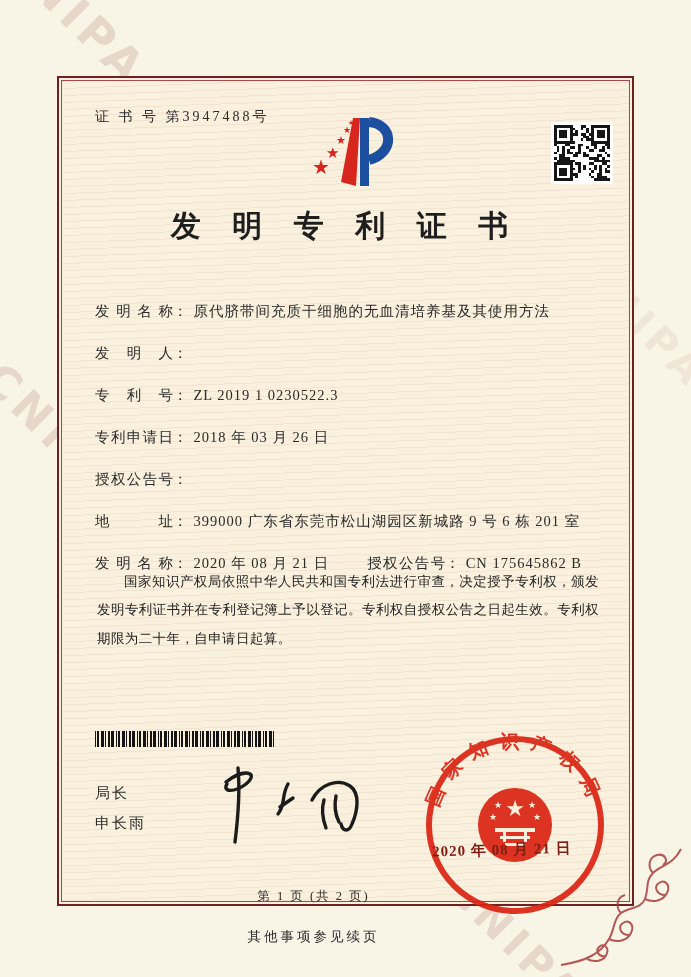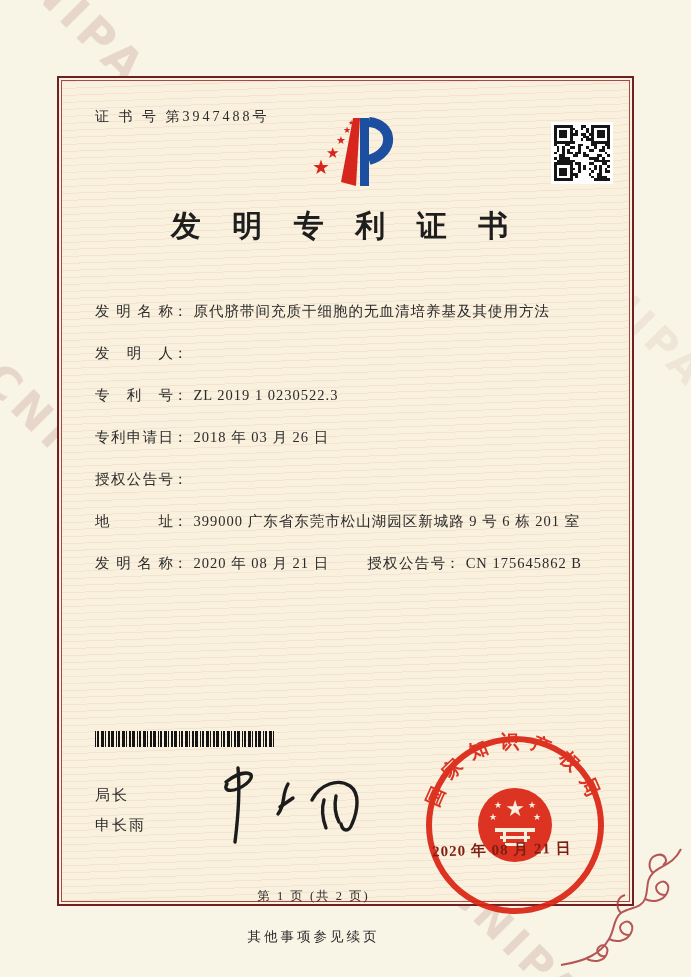--- a/index.html
+++ b/index.html
@@ -45,21 +45,21 @@
   .frow{display:flex;margin-bottom:26px;font-size:14.5px;line-height:16px;}
   .flabel{display:inline-block;width:78px;text-align:justify;text-align-last:justify;}
   .fcolon{margin-right:6px;}
   .fvalue{letter-spacing:1px;white-space:nowrap;}
   .pair2{margin-left:38px;display:flex;}
   .paras{position:absolute;left:97px;top:568px;width:502px;z-index:5;
     font-size:13.5px;line-height:2.1;text-align:justify;color:#242424;letter-spacing:0.4px;}
   .paras p{margin:0;text-indent:2em;}
   .barcode{position:absolute;left:95px;top:731px;height:16px;z-index:5;font-size:0;}
   .barcode i{display:inline-block;height:16px;background:#141414;}
-  .sig-block{position:absolute;left:95px;top:780px;z-index:5;font-size:15px;line-height:30px;letter-spacing:2px;}
+  .sig-block{position:absolute;left:95px;top:780px;z-index:5;font-size:15px;line-height:30px;letter-spacing:2px;font-family:Liberation Mono, monospace;}
   .sig-svg{position:absolute;left:200px;top:762px;z-index:5;}
   .seal{position:absolute;left:415px;top:732px;z-index:4;}
   .seal-date{
     position:absolute;left:432px;top:840px;width:190px;z-index:5;
     color:#7e1d12;font-weight:bold;font-size:15px;letter-spacing:1px;
     transform:rotate(-1.5deg);white-space:nowrap;
   }
   .page-num{position:absolute;left:0;top:888px;width:691px;text-align:center;
     font-size:12.5px;letter-spacing:2px;z-index:6;transform:translateX(-32px);}
   .bottom-note{position:absolute;left:0;top:928px;width:691px;text-align:center;
@@ -574,20 +574,21 @@
     <span class="fvalue">2020 年 08 月 21 日</span>
     <span class="pair2">
       <span class="flabel">授权公告号</span>
         <span class="fcolon">：</span>
       <span class="fvalue">CN 175645862 B</span>
     </span>
   </div>
 </div>
 
 <div class="paras">
+  <p>国家知识产权局依照中华人民共和国专利法进行审查，决定授予专利权，颁发发明专利证书并在专利登记簿上予以登记。专利权自授权公告之日起生效。专利权期限为二十年，自申请日起算。</p>
 </div>
 
 <div class="barcode"><i style="width: 1px; margin-right: 1px;"></i><i style="width: 2px; margin-right: 2px;"></i><i style="width: 3px; margin-right: 1px;"></i><i style="width: 1px; margin-right: 2px;"></i><i style="width: 2px; margin-right: 1px;"></i><i style="width: 3px; margin-right: 2px;"></i><i style="width: 1px; margin-right: 1px;"></i><i style="width: 2px; margin-right: 2px;"></i><i style="width: 3px; margin-right: 1px;"></i><i style="width: 1px; margin-right: 2px;"></i><i style="width: 2px; margin-right: 1px;"></i><i style="width: 3px; margin-right: 2px;"></i><i style="width: 1px; margin-right: 1px;"></i><i style="width: 2px; margin-right: 2px;"></i><i style="width: 3px; margin-right: 1px;"></i><i style="width: 1px; margin-right: 2px;"></i><i style="width: 2px; margin-right: 1px;"></i><i style="width: 3px; margin-right: 2px;"></i><i style="width: 1px; margin-right: 1px;"></i><i style="width: 2px; margin-right: 2px;"></i><i style="width: 3px; margin-right: 1px;"></i><i style="width: 1px; margin-right: 2px;"></i><i style="width: 2px; margin-right: 1px;"></i><i style="width: 3px; margin-right: 2px;"></i><i style="width: 1px; margin-right: 1px;"></i><i style="width: 2px; margin-right: 2px;"></i><i style="width: 3px; margin-right: 1px;"></i><i style="width: 1px; margin-right: 2px;"></i><i style="width: 2px; margin-right: 1px;"></i><i style="width: 3px; margin-right: 2px;"></i><i style="width: 1px; margin-right: 1px;"></i><i style="width: 2px; margin-right: 2px;"></i><i style="width: 3px; margin-right: 1px;"></i><i style="width: 1px; margin-right: 2px;"></i><i style="width: 2px; margin-right: 1px;"></i><i style="width: 3px; margin-right: 2px;"></i><i style="width: 1px; margin-right: 1px;"></i><i style="width: 2px; margin-right: 2px;"></i><i style="width: 3px; margin-right: 1px;"></i><i style="width: 1px; margin-right: 2px;"></i><i style="width: 2px; margin-right: 1px;"></i><i style="width: 3px; margin-right: 2px;"></i><i style="width: 1px; margin-right: 1px;"></i><i style="width: 2px; margin-right: 2px;"></i><i style="width: 3px; margin-right: 1px;"></i><i style="width: 1px; margin-right: 2px;"></i><i style="width: 2px; margin-right: 1px;"></i><i style="width: 3px; margin-right: 2px;"></i><i style="width: 1px; margin-right: 1px;"></i><i style="width: 2px; margin-right: 2px;"></i><i style="width: 3px; margin-right: 1px;"></i><i style="width: 1px; margin-right: 2px;"></i></div>
 
 <div class="sig-block">
   <div>局长</div>
   <div>申长雨</div>
 </div>
 
 <svg class="sig-svg" width="175" height="85" viewBox="0 0 175 85">

